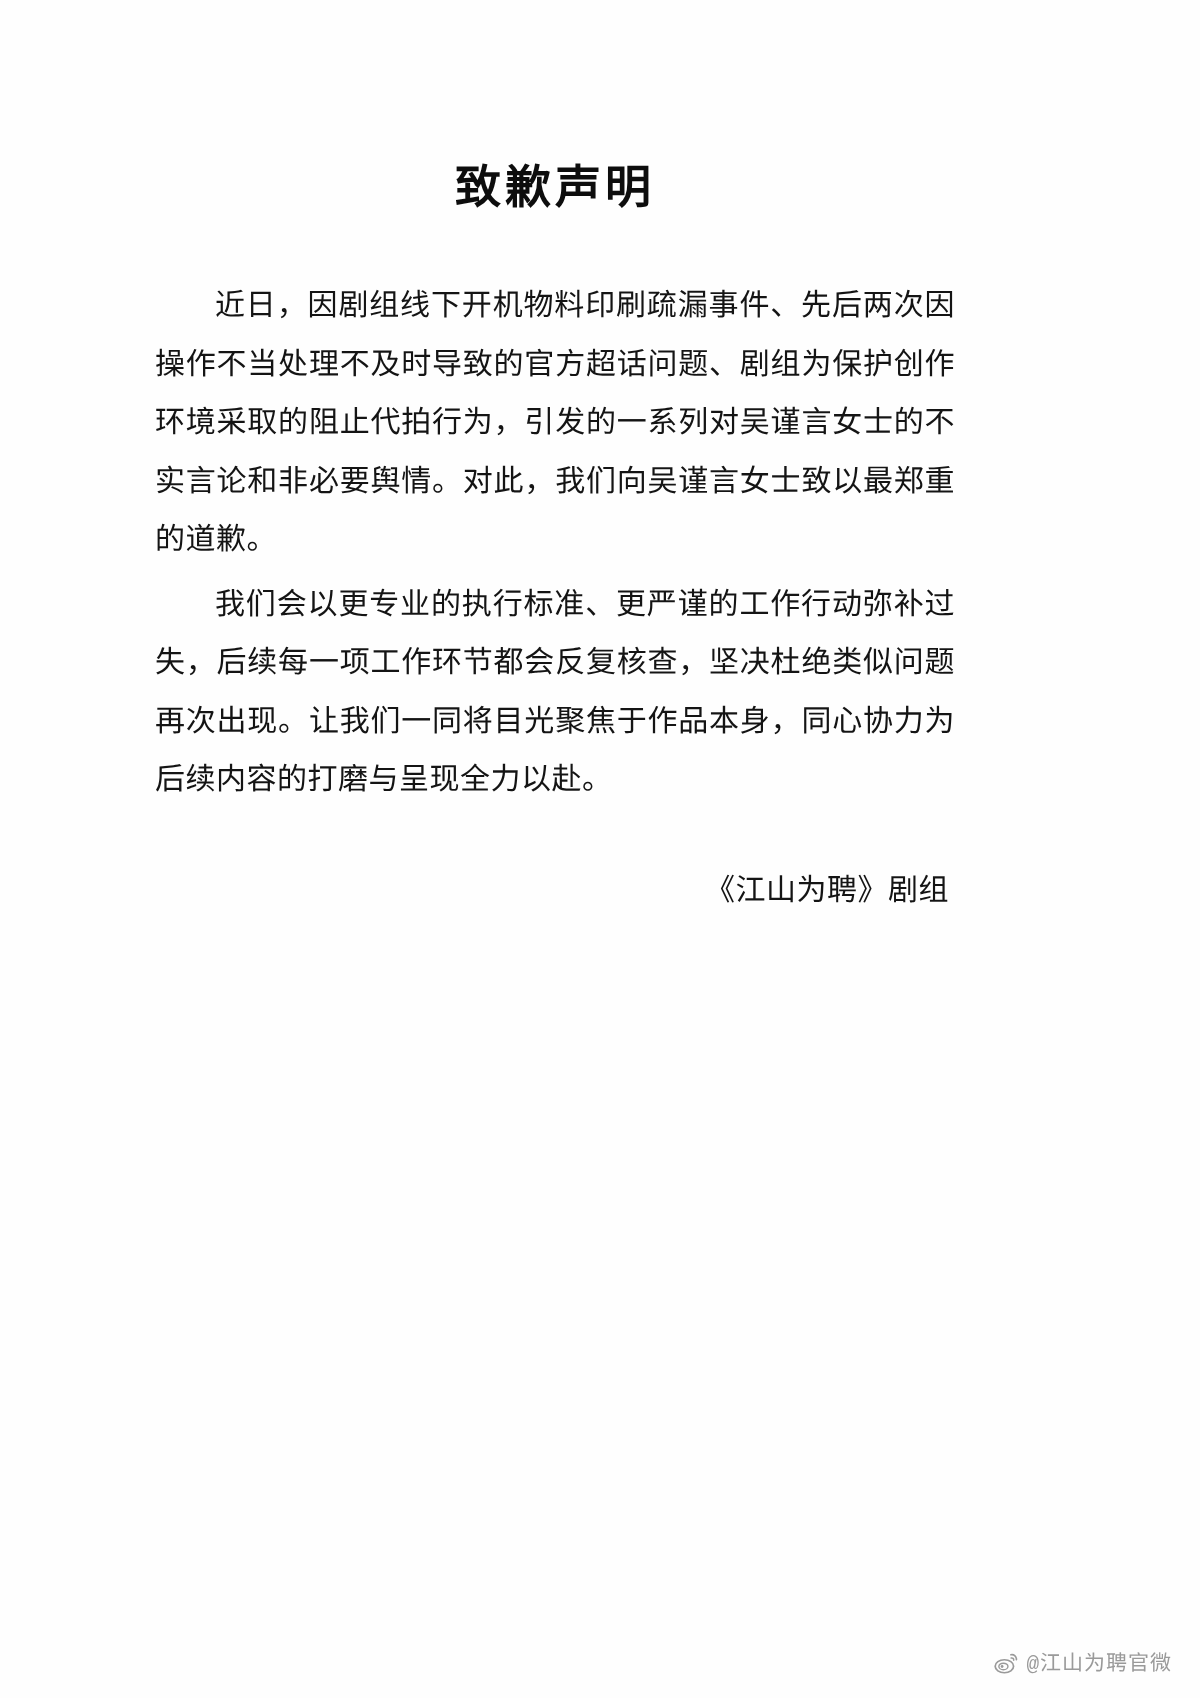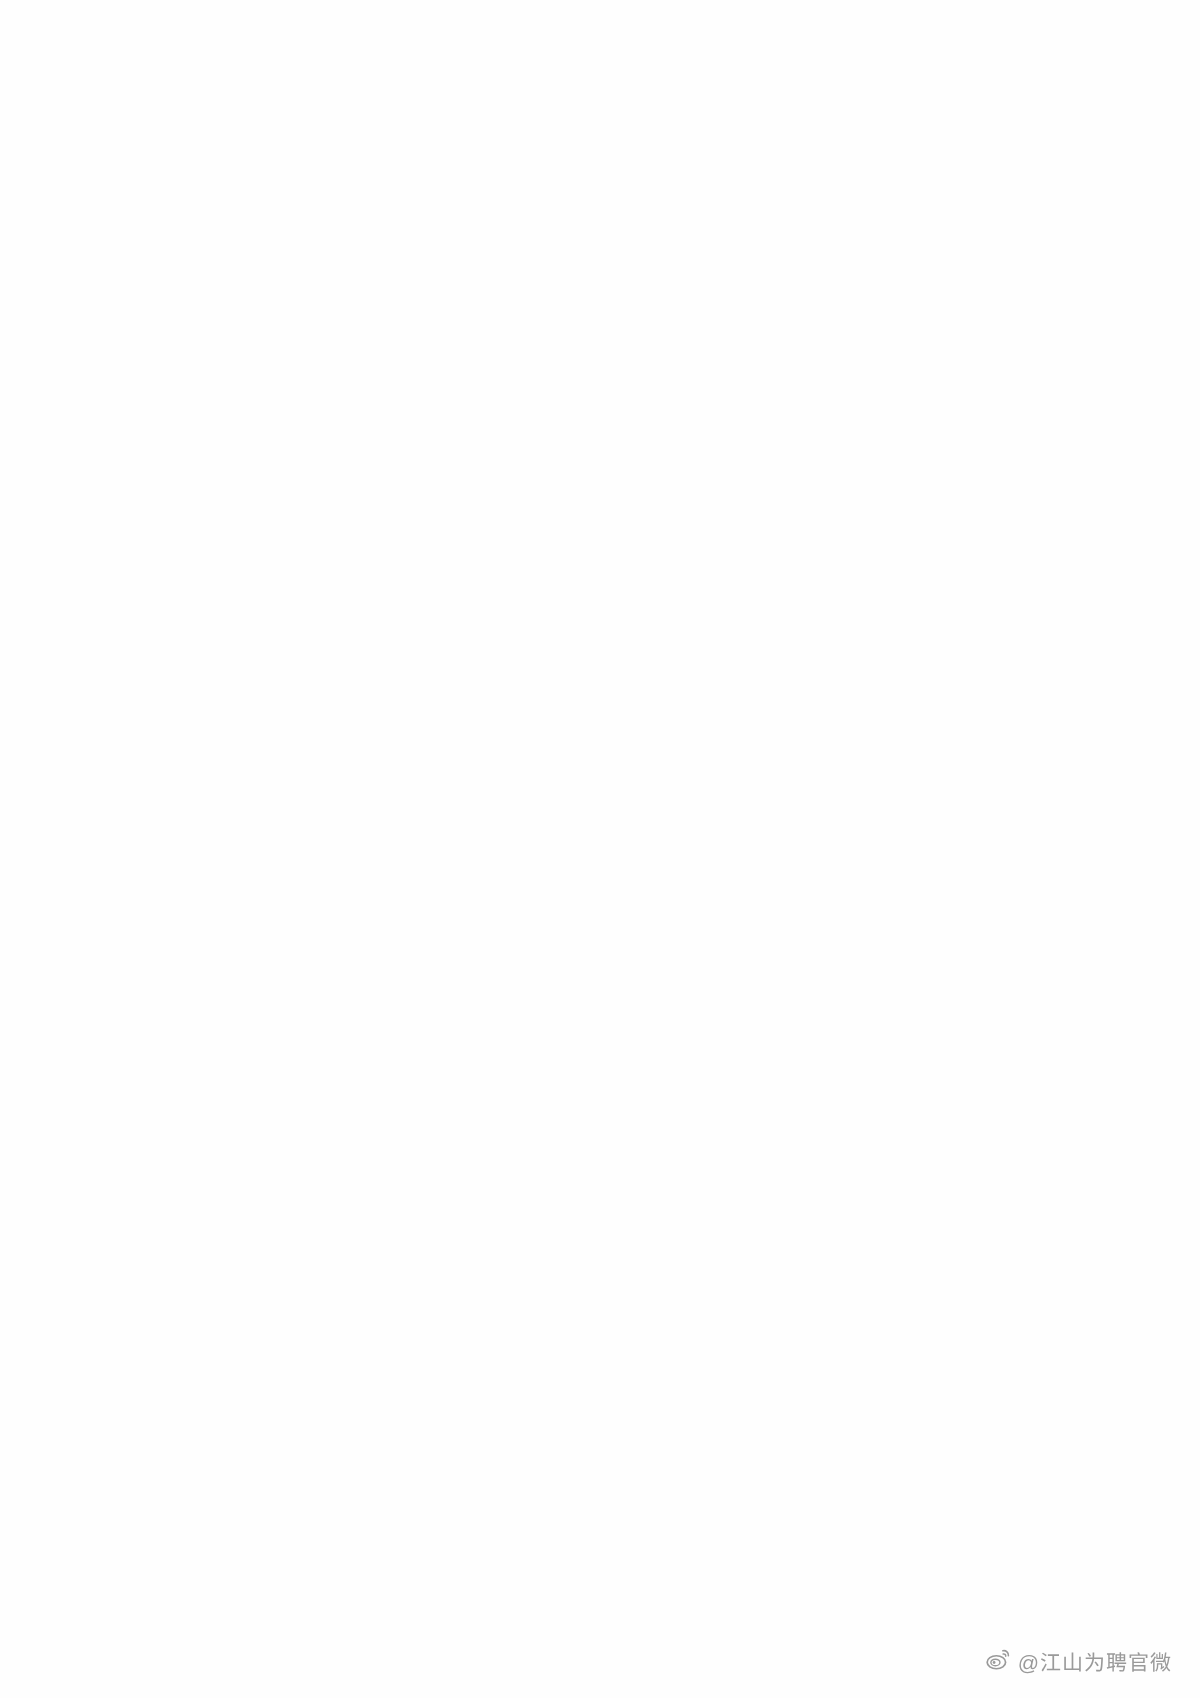--- a/index.html
+++ b/index.html
@@ -50,40 +50,51 @@
     margin-top: 52px;
     color: #141414;
     letter-spacing: 0.5px;
     padding-right: 6px;
   }
   .watermark {
     position: absolute;
     right: 28px;
     bottom: 22px;
     display: flex;
-    align-items: flex-start;
+    align-items: flex-end;
     gap: 7px;
     color: #9a9a9a;
-    font-family: Liberation Sans, sans-serif;
+    font-family: Liberation Mono, monospace;
     font-size: 21px;
     letter-spacing: 1px;
   }
   .wb-logo {
     width: 26px;
     height: 26px;
     display: inline-block;
     line-height: 0;
   }
   .wb-logo svg { display: block; }
 </style>
 </head>
 <body>
 
 <div class="page">
 
+  <div class="doc">
+
+    <h1 class="doc-title">致歉声明</h1>
+
+    <p class="paragraph">近日，因剧组线下开机物料印刷疏漏事件、先后两次因操作不当处理不及时导致的官方超话问题、剧组为保护创作环境采取的阻止代拍行为，引发的一系列对吴谨言女士的不实言论和非必要舆情。对此，我们向吴谨言女士致以最郑重的道歉。</p>
+
+    <p class="paragraph">我们会以更专业的执行标准、更严谨的工作行动弥补过失，后续每一项工作环节都会反复核查，坚决杜绝类似问题再次出现。让我们一同将目光聚焦于作品本身，同心协力为后续内容的打磨与呈现全力以赴。</p>
+
+    <div class="signature">《江山为聘》剧组</div>
+
+  </div>
 
   <div class="watermark">
     <span class="wb-logo">
       <svg viewBox="0 0 24 24" width="26" height="26" aria-hidden="true">
         <ellipse cx="10.5" cy="15" rx="8.5" ry="6" fill="none" stroke="#9a9a9a" stroke-width="1.6"></ellipse>
         <ellipse cx="9.6" cy="15.2" rx="4.2" ry="3" fill="none" stroke="#9a9a9a" stroke-width="1.3"></ellipse>
         <circle cx="8.4" cy="15.2" r="1.3" fill="#9a9a9a"></circle>
         <path d="M16.5 4.4c2.9-0.6 5.5 1.6 5.1 4.5" fill="none" stroke="#9a9a9a" stroke-width="1.5" stroke-linecap="round"></path>
         <path d="M16.8 7.4c1.3-0.3 2.5 0.7 2.3 2.0" fill="none" stroke="#9a9a9a" stroke-width="1.4" stroke-linecap="round"></path>
       </svg>

